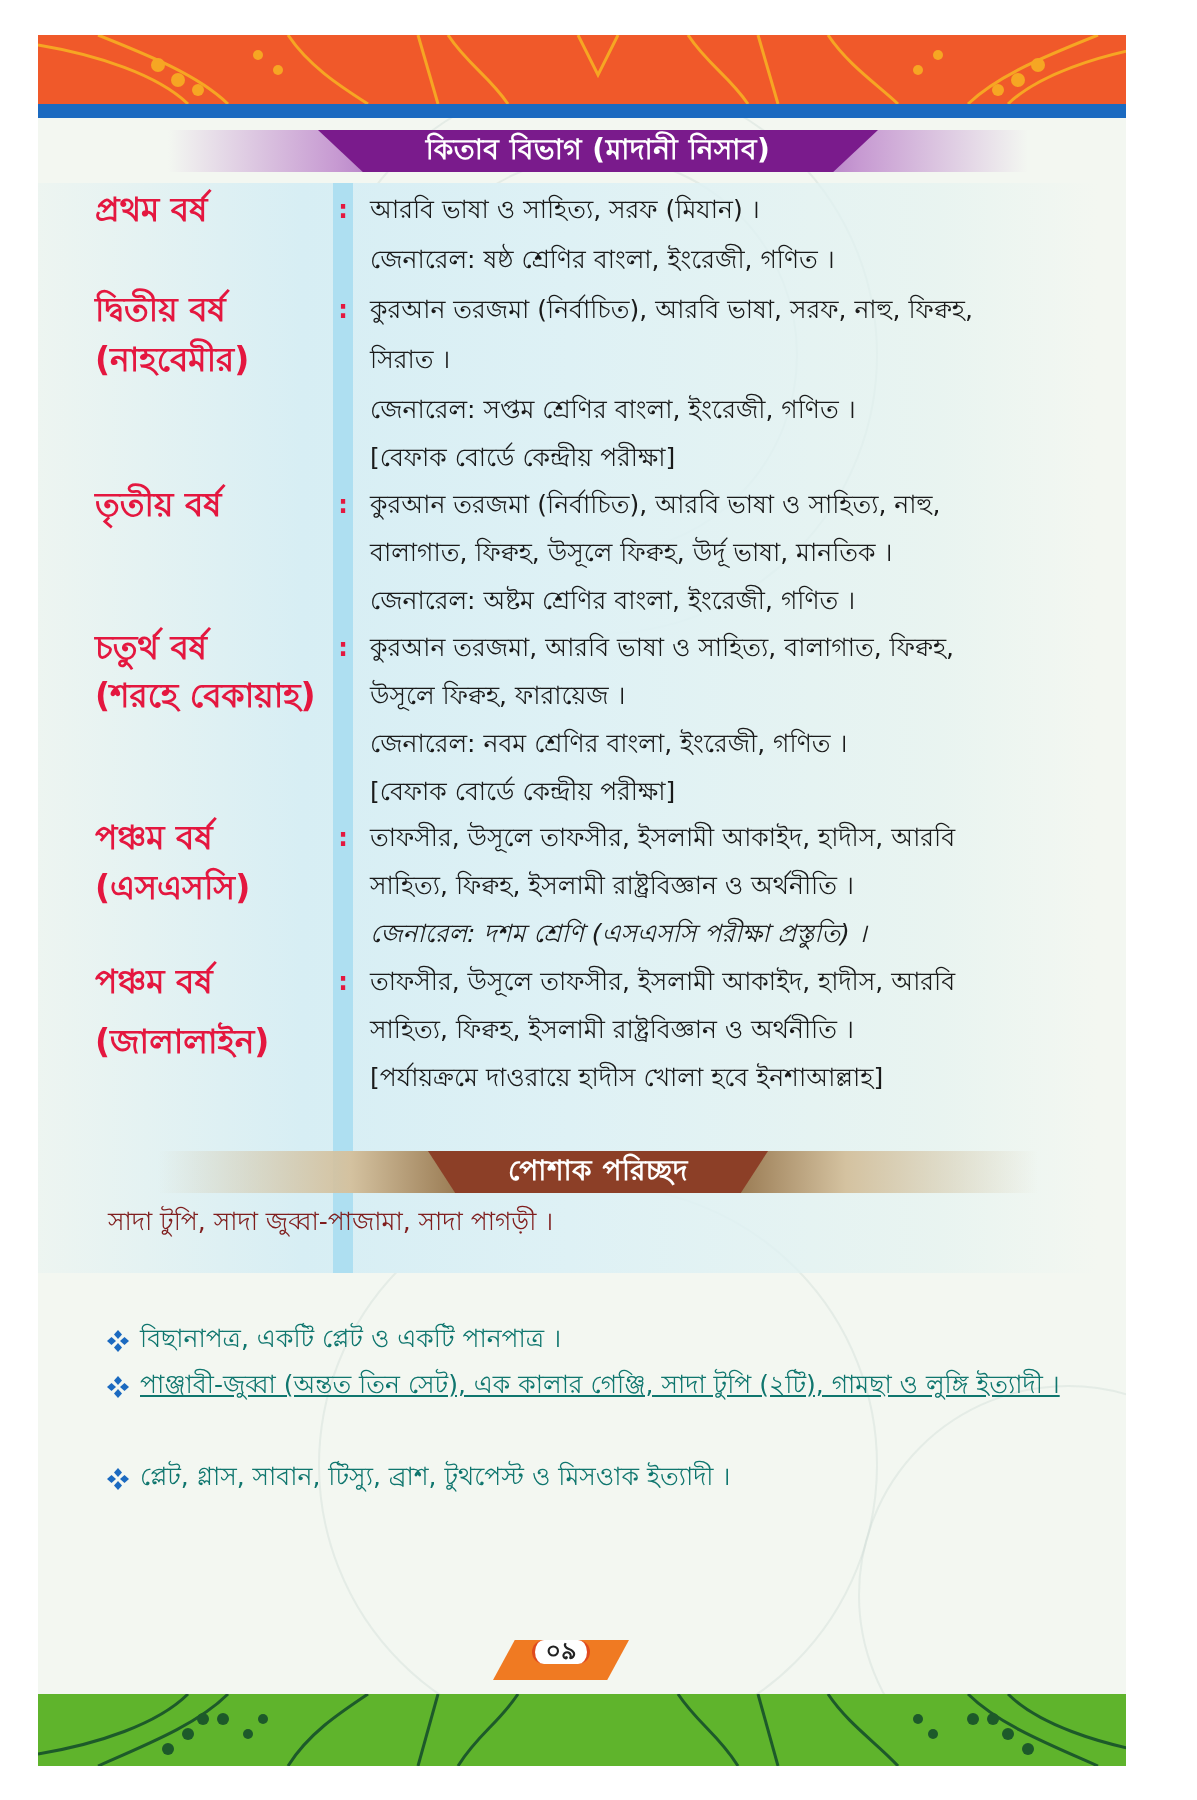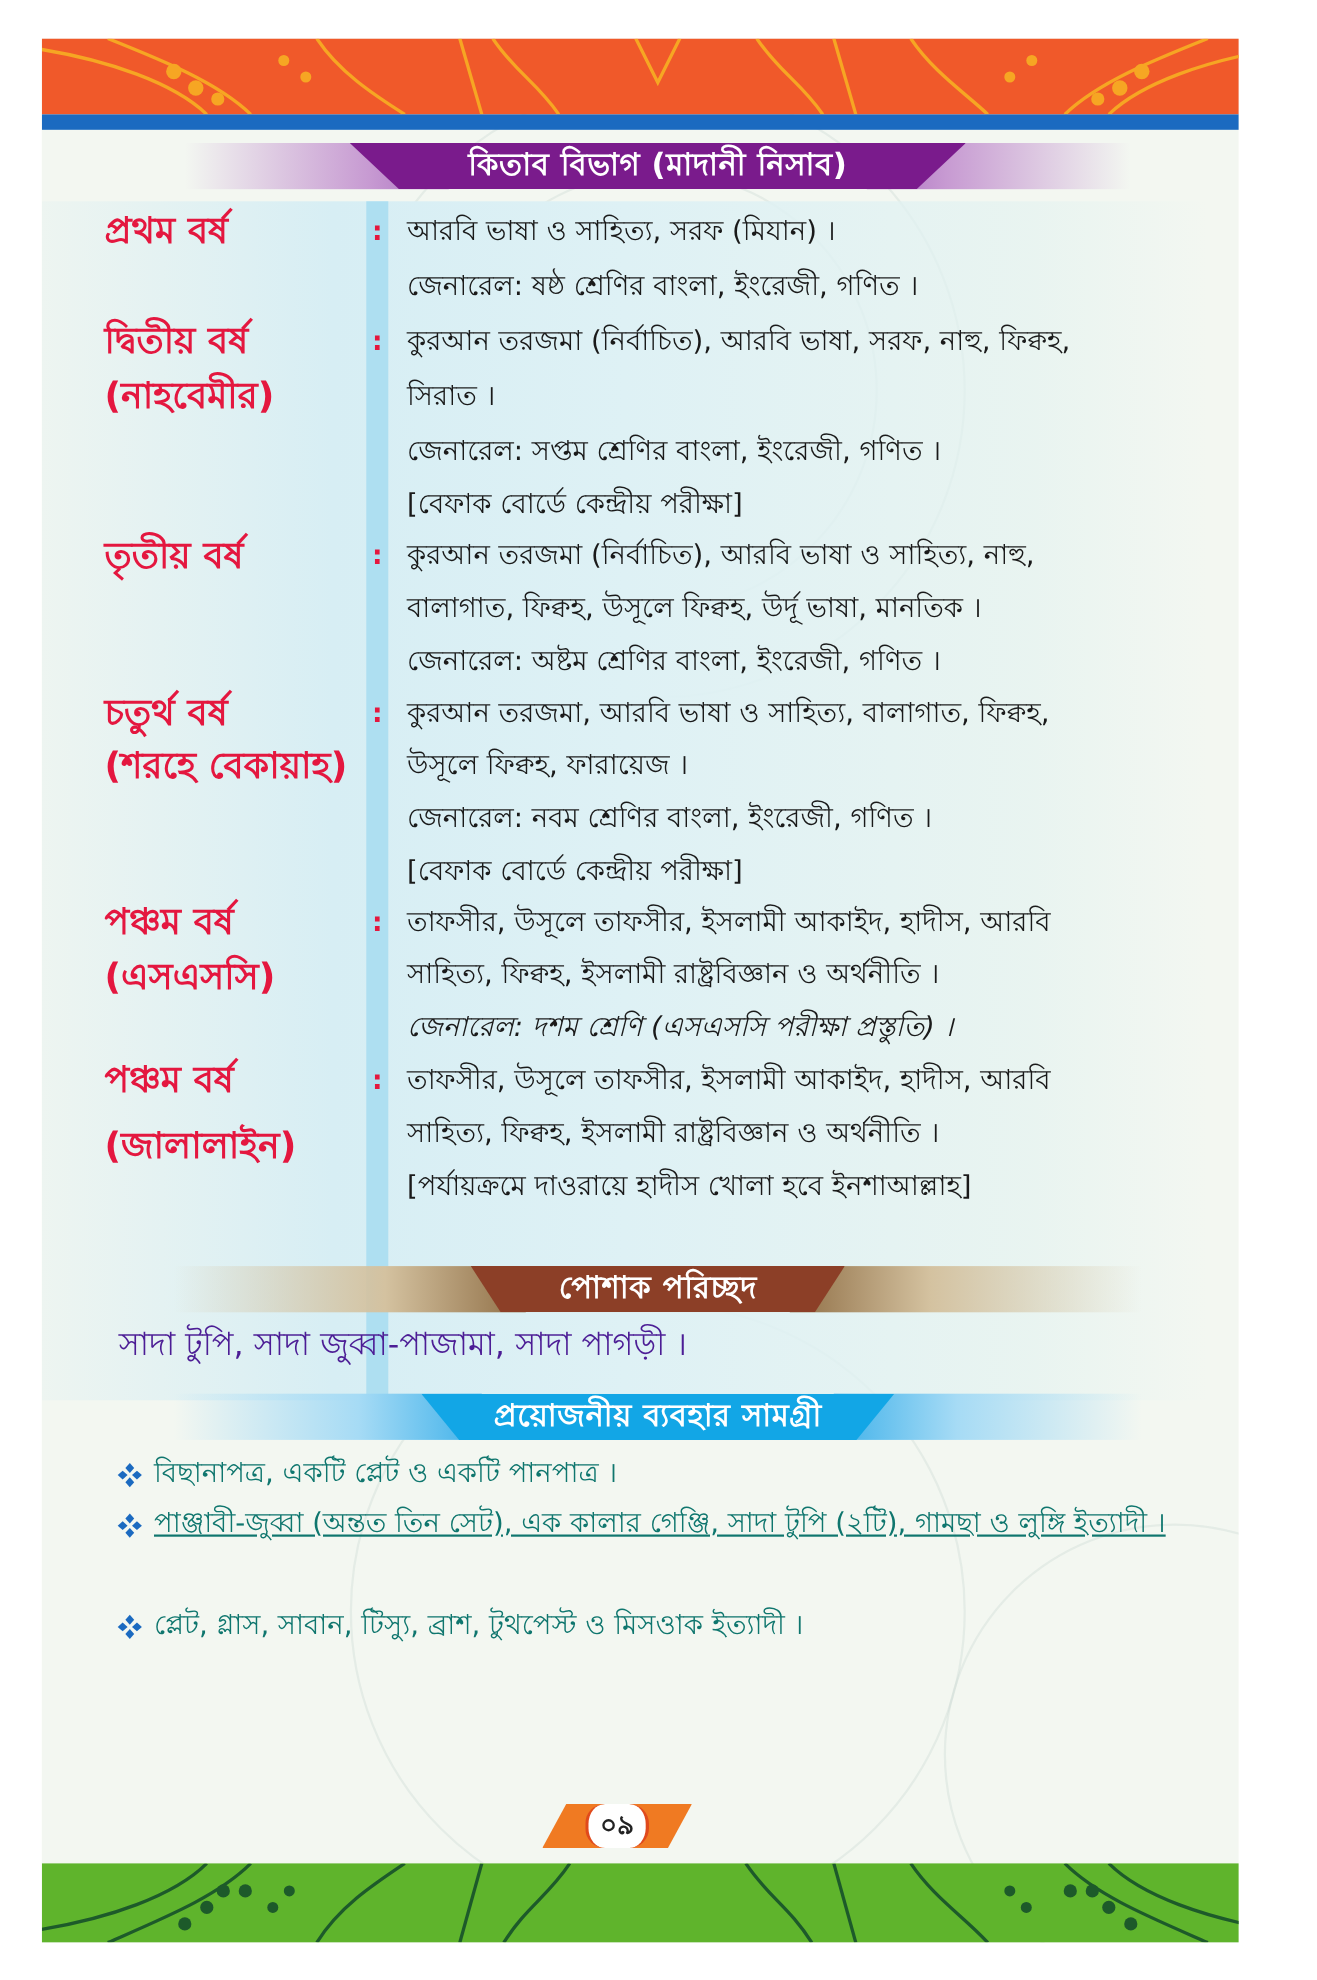--- a/index.html
+++ b/index.html
@@ -125,23 +125,23 @@
 
     
     #hdr-poshak { left: 120px; top: 1116px; width: 880px; }
     #hdr-poshak .fade.l { left: 0; width: 320px; background: linear-gradient(90deg, rgba(200,170,130,0) 0%, #d4c2a0 60%, #8f6e45 100%); }
     #hdr-poshak .fade.r { right: 0; width: 320px; background: linear-gradient(270deg, rgba(200,170,130,0) 0%, #d4c2a0 60%, #8f6e45 100%); }
     #hdr-poshak .tab { width: 340px; background: #8c3f27; }
 
     .plain-line {
       position: absolute;
       left: 70px;
-      font-size: 29px;
+      font-size: 25px;
       line-height: 50px;
-      color: #4c1d95;
+      color: #7f1d1d;
       white-space: nowrap;
     }
 
     
     #hdr-samogri { left: 120px; top: 1232px; width: 880px; }
     #hdr-samogri .fade.l { left: 0; width: 280px; background: linear-gradient(90deg, rgba(130,200,240,0) 0%, #a6dbf5 60%, #3fb1ea 100%); }
     #hdr-samogri .fade.r { right: 0; width: 280px; background: linear-gradient(270deg, rgba(130,200,240,0) 0%, #a6dbf5 60%, #3fb1ea 100%); }
     #hdr-samogri .tab { width: 430px; background: #12a6e6; }
 
     .bullet-item {
@@ -177,21 +177,21 @@
       width: 136px;
       height: 40px;
       background: #f07a22;
       clip-path: polygon(16% 0, 100% 0, 84% 100%, 0 100%);
     }
     .page-num {
       position: absolute;
       left: 532px;
       top: 1640px;
       width: 58px;
-      height: 40px;
+      height: 24px;
       background: #ffffff;
       border-radius: 18px;
       border-left: 3px solid #e04a1c;
       border-right: 3px solid #e04a1c;
       display: flex;
       align-items: center;
       justify-content: center;
       font-size: 24px;
       font-weight: bold;
       color: #222;
@@ -300,25 +300,20 @@
     <div class="desc-line" style="top:96px;">[পর্যায়ক্রমে দাওরায়ে হাদীস খোলা হবে ইনশাআল্লাহ]</div>
   </div>
 
   <div class="section-header" id="hdr-poshak">
     <div class="fade l"></div>
     <div class="fade r"></div>
     <div class="tab">পোশাক পরিচ্ছদ</div>
   </div>
   <div class="plain-line" style="top:1162px;">সাদা টুপি, সাদা জুব্বা-পাজামা, সাদা পাগড়ী ।</div>
 
-  <div class="section-header" id="hdr-samogri">
-    <div class="fade l"></div>
-    <div class="fade r"></div>
-    <div class="tab">প্রয়োজনীয় ব্যবহার সামগ্রী</div>
-  </div>
 
   <div class="bullet-item" style="top:1282px;">
     <svg class="bullet" viewBox="0 0 24 24">
       <g fill="#1b6ac0">
         <polygon points="12,1 16,5.5 12,10 8,5.5"></polygon>
         <polygon points="12,14 16,18.5 12,23 8,18.5"></polygon>
         <polygon points="5.5,8 10,12 5.5,16 1,12"></polygon>
         <polygon points="18.5,8 23,12 18.5,16 14,12"></polygon>
       </g>
     </svg>

